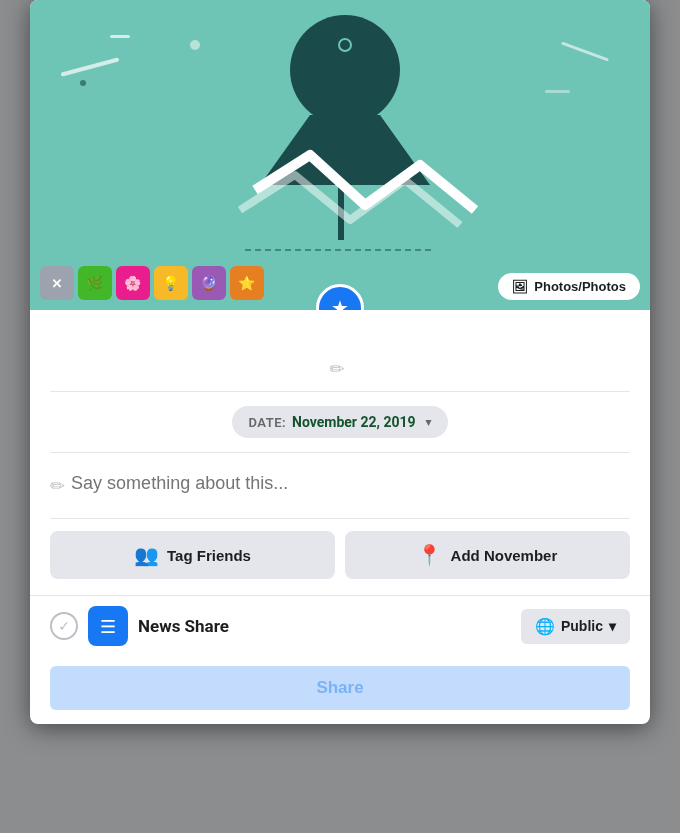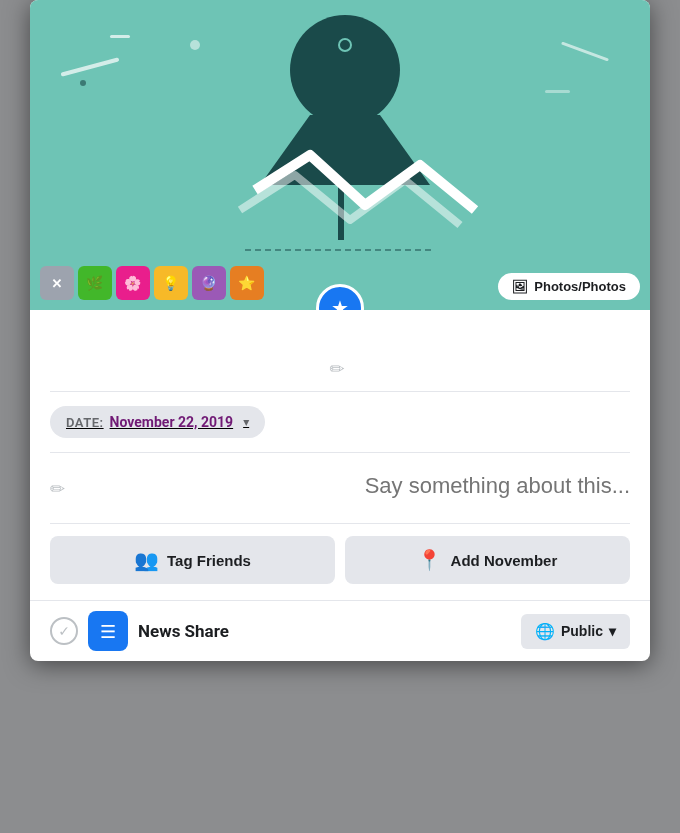--- a/index.html
+++ b/index.html
@@ -144,22 +144,22 @@
     }
 
     .divider {
       height: 1px;
       background: #e4e6eb;
       margin: 0 0;
     }
 
     .date-row {
       display: flex;
+      justify-content: center;
       padding: 14px 0;
-      text-decoration: underline;
     }
 
     .date-badge {
       background: #e4e6eb;
       border-radius: 20px;
       padding: 8px 16px;
       display: flex;
       align-items: center;
       gap: 6px;
       font-size: 15px;
@@ -168,38 +168,38 @@
 
     .date-badge .label {
       color: #65676b;
       font-weight: 600;
       font-size: 13px;
       text-transform: uppercase;
       letter-spacing: 0.5px;
     }
 
     .date-badge .value {
-      color: #701a75;
+      color: #14532d;
       font-weight: 700;
       font-size: 14px;
     }
 
     .date-badge .chevron {
       color: #65676b;
       font-size: 12px;
       margin-left: 4px;
     }
 
     .say-something {
       width: 100%;
       border: none;
       outline: none;
-      font-size: 22px;
+      font-size: 18px;
       color: #bcc0c4;
-      text-align: right;
+      text-align: left;
       padding: 14px 0 18px;
       background: transparent;
     }
 
     
     .action-row {
       display: flex;
       gap: 10px;
       padding: 12px 0;
     }
@@ -436,14 +436,17 @@
       </div>
       <span class="news-feed-label">News Share</span>
     </div>
     <button class="public-btn">
       <span class="globe-icon">🌐</span>
       <span>Public</span>
       <span>▾</span>
     </button>
   </div>
 
+  <div class="share-btn-row">
+    <button class="share-btn">Share</button>
+  </div>
 
 </div>
 
 </body></html>

